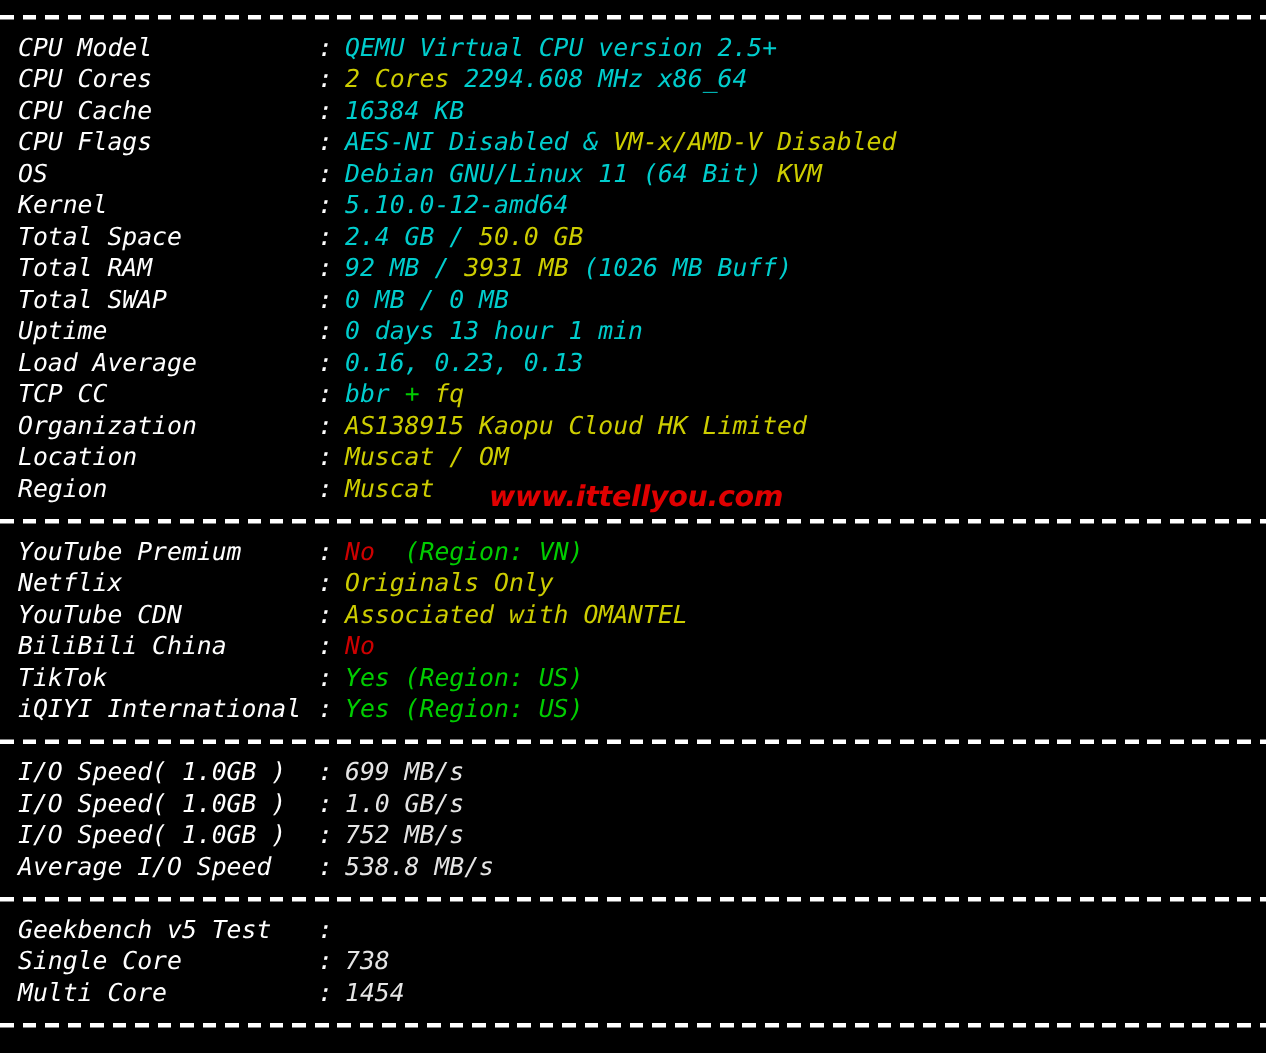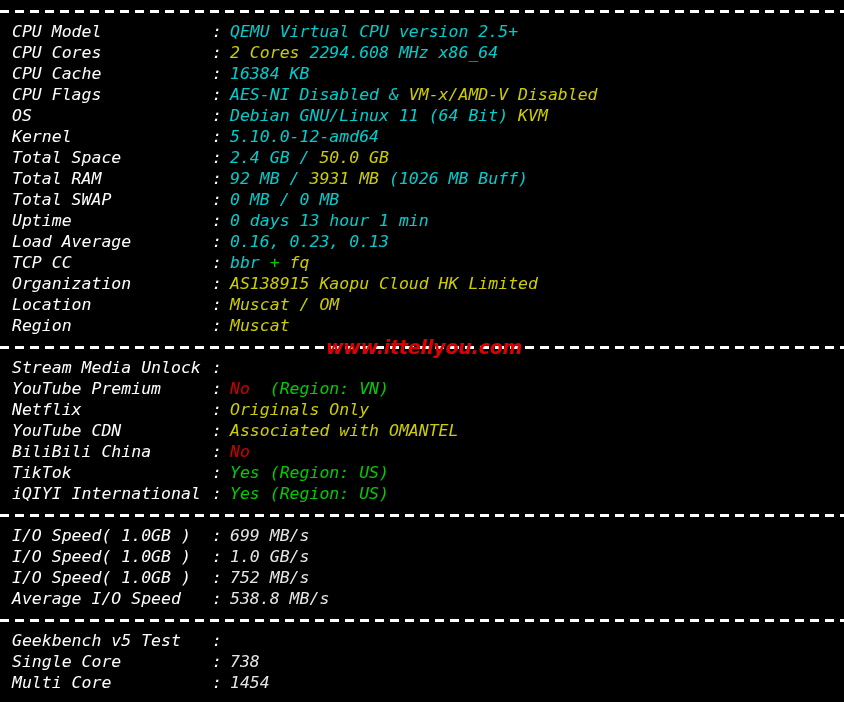--- a/index.html
+++ b/index.html
@@ -64,21 +64,21 @@
   }
   .val { white-space: pre; }
   .c  { color: #00cdcd; }  
   .y  { color: #cdcd00; }  
   .ol { color: #e5e5e5; margin-top: 40px; }  
   .g  { color: #00cd00; }  
   .r  { color: #cd0000; }
   .watermark {
     position: absolute;
     left: 326px;
-    top: 337px;
+    top: 321px;
     font-family: "DejaVu Sans", "Liberation Sans", sans-serif;
     font-weight: bold;
     font-size: 19px;
     letter-spacing: -0.2px;
     color: #e00000;
     white-space: pre;
   }
 </style>
 </head>
 <body>
@@ -101,21 +101,20 @@
       <div class="row"><span class="lbl">Load Average</span><span class="colon">:</span><span class="val c">0.16, 0.23, 0.13</span></div>
       <div class="row"><span class="lbl">TCP CC</span><span class="colon">:</span><span class="val"><span class="c">bbr </span><span class="g">+</span><span class="y"> fq</span></span></div>
       <div class="row"><span class="lbl">Organization</span><span class="colon">:</span><span class="val y">AS138915 Kaopu Cloud HK Limited</span></div>
       <div class="row"><span class="lbl">Location</span><span class="colon">:</span><span class="val y">Muscat / OM</span></div>
       <div class="row"><span class="lbl">Region</span><span class="colon">:</span><span class="val y">Muscat</span></div>
     </div>
 
   <div class="rule"></div>
 
   <div id="sec-stream">
-      <div class="row"><span class="lbl">Stream Media Unlock</span><span class="colon">:</span><span class="val c"></span></div>
       <div class="row"><span class="lbl">YouTube Premium</span><span class="colon">:</span><span class="val"><span class="r">No </span><span class="g"> (Region: VN)</span></span></div>
       <div class="row"><span class="lbl">Netflix</span><span class="colon">:</span><span class="val y">Originals Only</span></div>
       <div class="row"><span class="lbl">YouTube CDN</span><span class="colon">:</span><span class="val y">Associated with OMANTEL</span></div>
       <div class="row"><span class="lbl">BiliBili China</span><span class="colon">:</span><span class="val r">No</span></div>
       <div class="row"><span class="lbl">TikTok</span><span class="colon">:</span><span class="val g">Yes (Region: US)</span></div>
       <div class="row"><span class="lbl">iQIYI International</span><span class="colon">:</span><span class="val g">Yes (Region: US)</span></div>
     </div>
 
   <div class="rule"></div>
 

